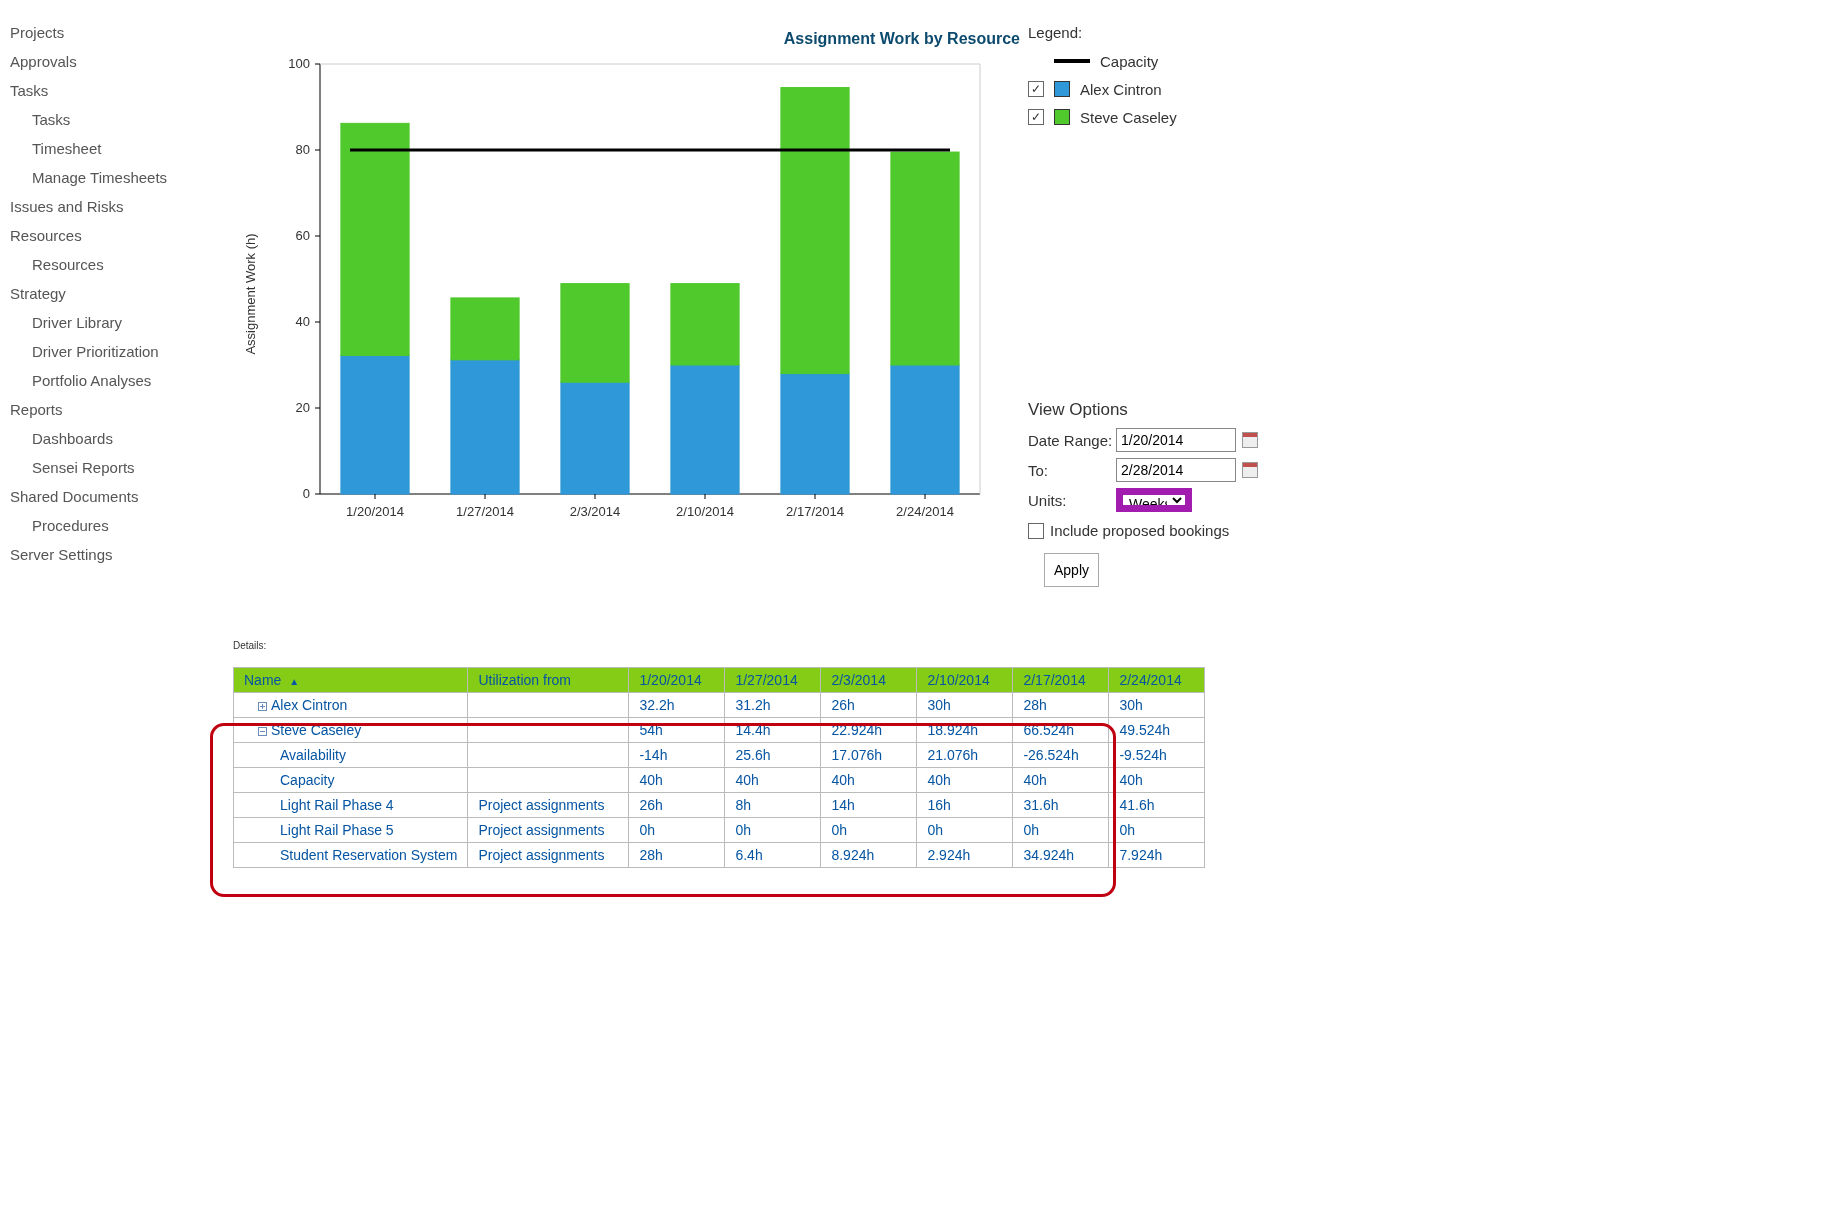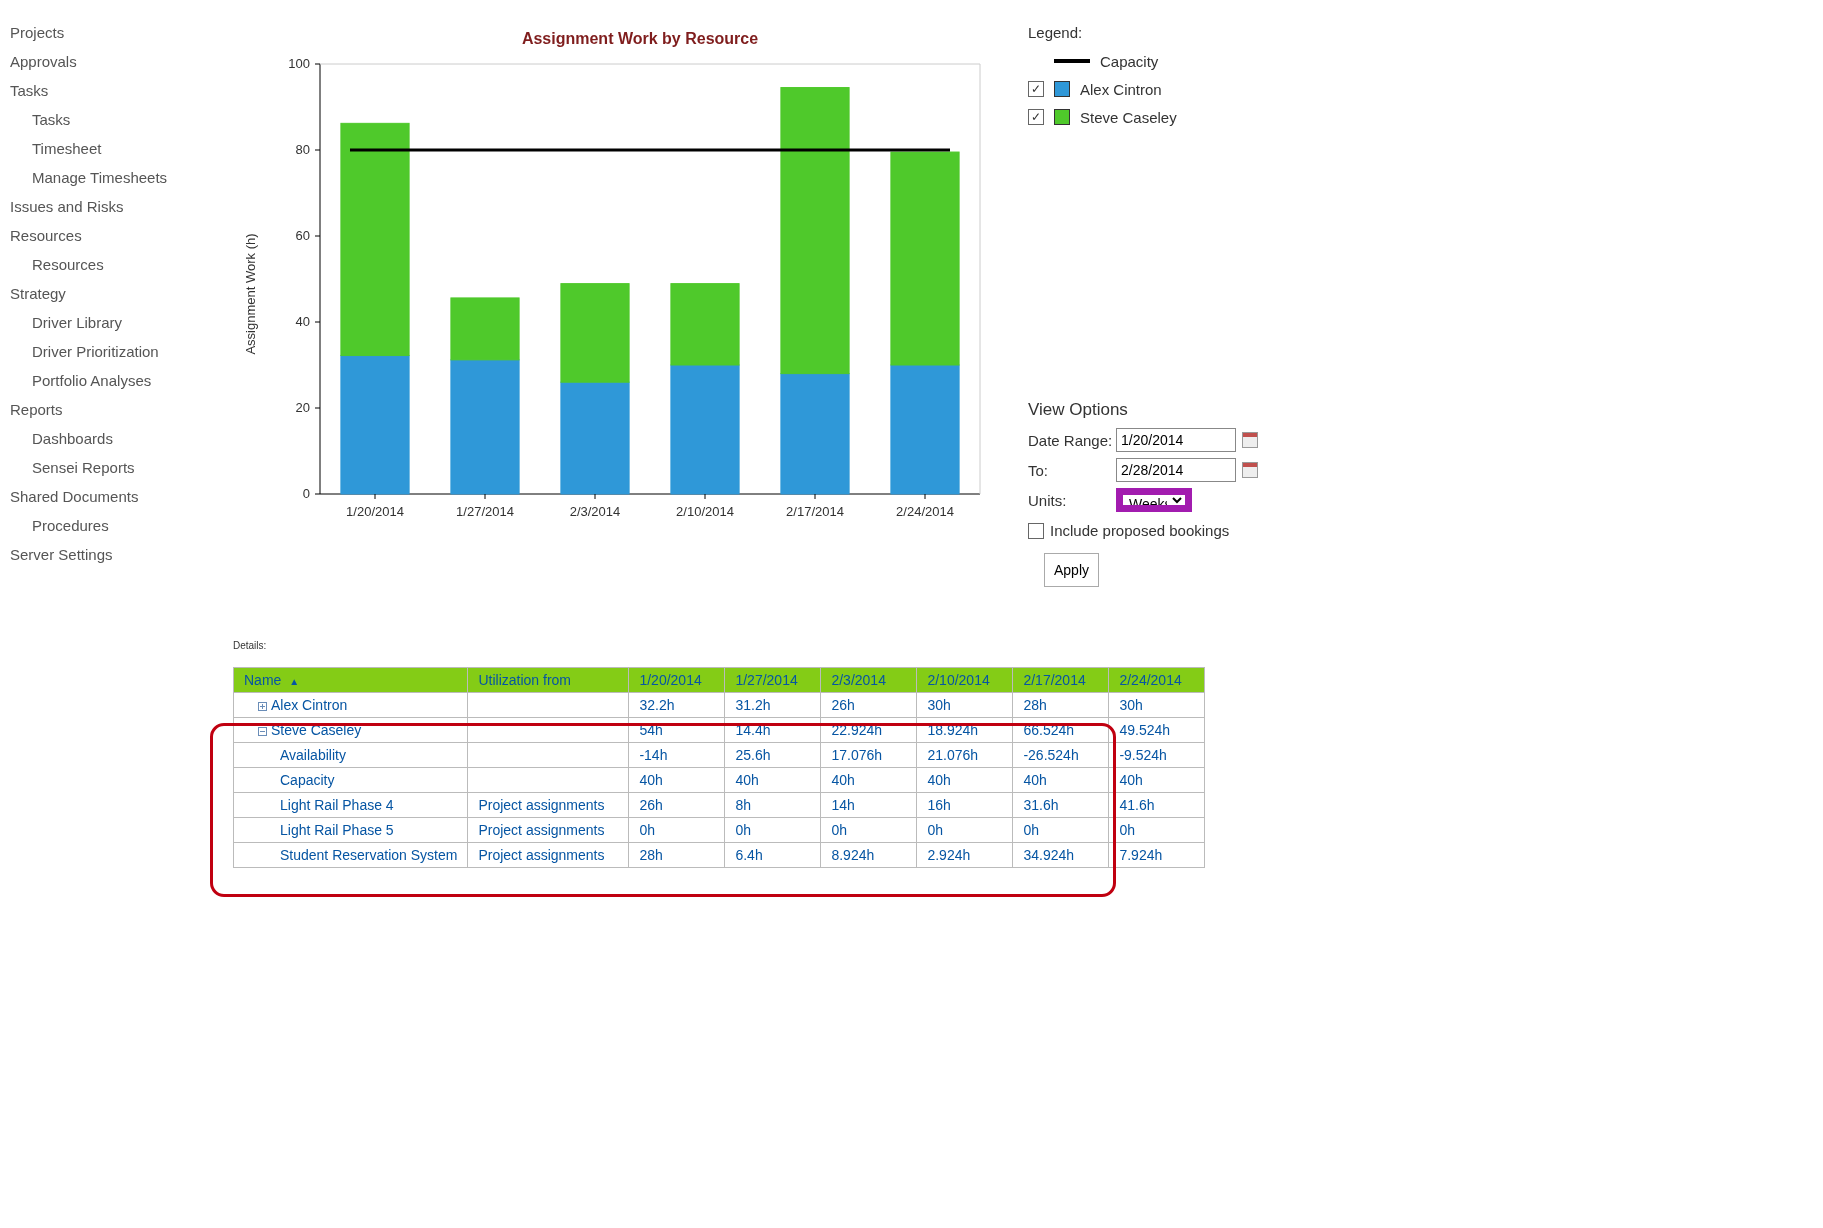--- a/index.html
+++ b/index.html
@@ -32,25 +32,25 @@
     padding-left: 22px;
   }
   
   .chart-area {
     position: absolute;
     left: 260px;
     top: 30px;
     width: 760px;
   }
   .chart-title {
-    text-align: center;
+    text-align: right;
     font-weight: 600;
     font-size: 16px;
     margin-bottom: 6px;
-    color: #7f1d1d;
+    color: #0c4a6e;
   }
   .chart-wrapper {
     position: relative;
   }
   .y-axis-label {
     position: absolute;
     left: -10px;
     top: 50%;
     transform: translate(-50%, -50%) rotate(-90deg);
     font-size: 13px;

